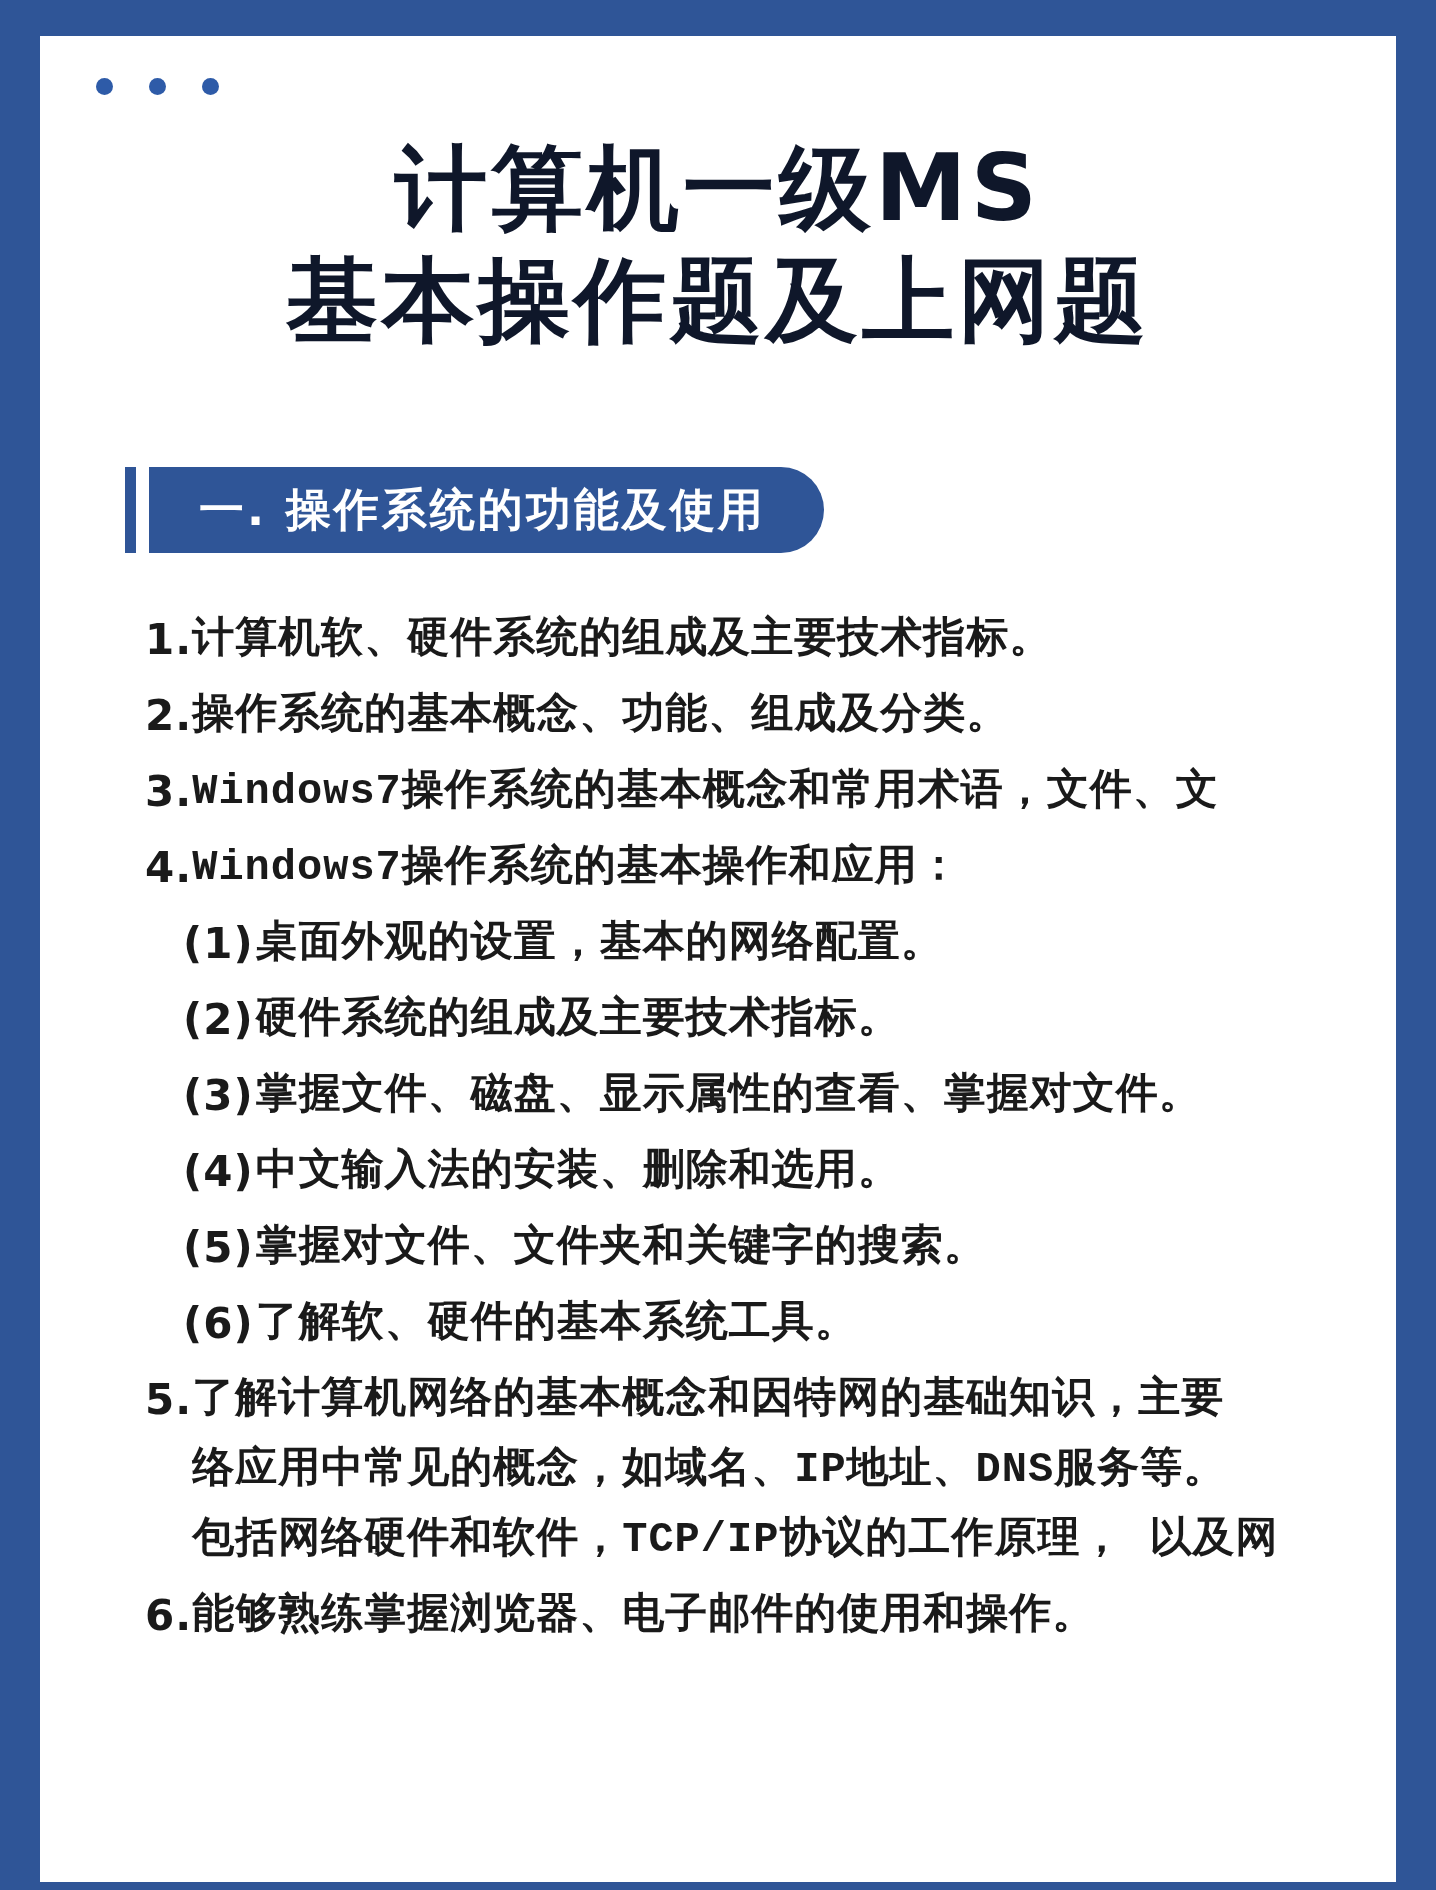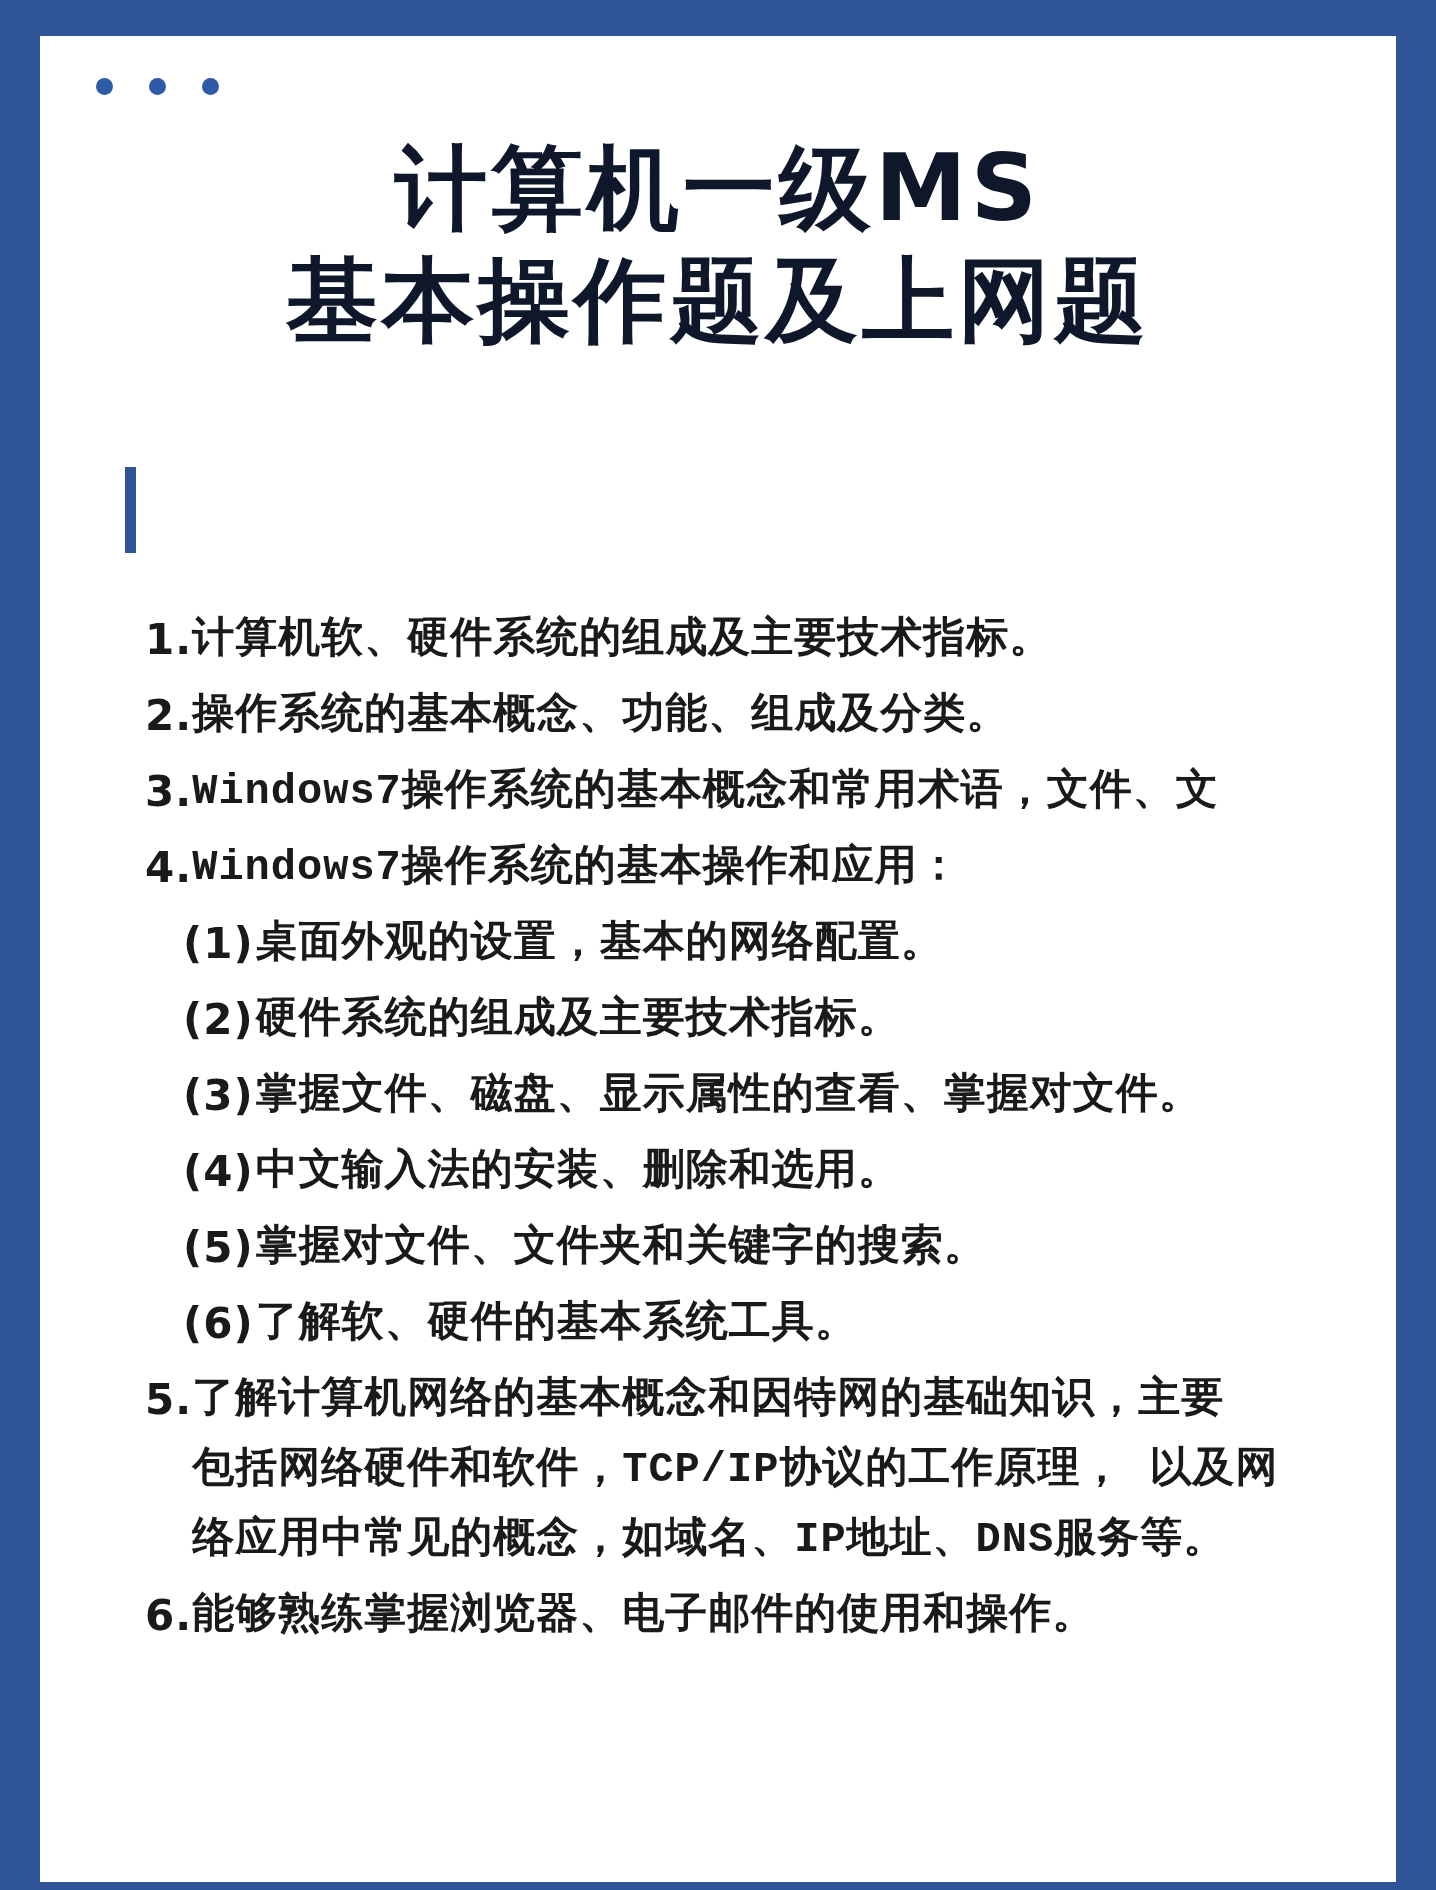--- a/index.html
+++ b/index.html
@@ -95,20 +95,21 @@
       <span class="dot"></span>
     </div>
 
     <div class="title">
       <div>计算机一级MS</div>
       <div>基本操作题及上网题</div>
     </div>
 
     <div class="section-row">
       <div class="accent-bar"></div>
+      <div class="section-pill">一. 操作系统的功能及使用</div>
     </div>
 
     <div class="list">
 
       <div class="item">
         <span class="marker">1.</span>
         <div class="lines">
           <div>计算机软、硬件系统的组成及主要技术指标。</div>
         </div>
       </div>
@@ -173,22 +174,22 @@
         <span class="marker">(6)</span>
         <div class="lines">
           <div>了解软、硬件的基本系统工具。</div>
         </div>
       </div>
 
       <div class="item">
         <span class="marker">5.</span>
         <div class="lines">
           <div>了解计算机网络的基本概念和因特网的基础知识，主要</div>
+          <div>络应用中常见的概念，如域名、IP地址、DNS服务等。</div>
           <div>包括网络硬件和软件，TCP/IP协议的工作原理， 以及网</div>
-          <div>络应用中常见的概念，如域名、IP地址、DNS服务等。</div>
         </div>
       </div>
 
       <div class="item">
         <span class="marker">6.</span>
         <div class="lines">
           <div>能够熟练掌握浏览器、电子邮件的使用和操作。</div>
         </div>
       </div>
 

